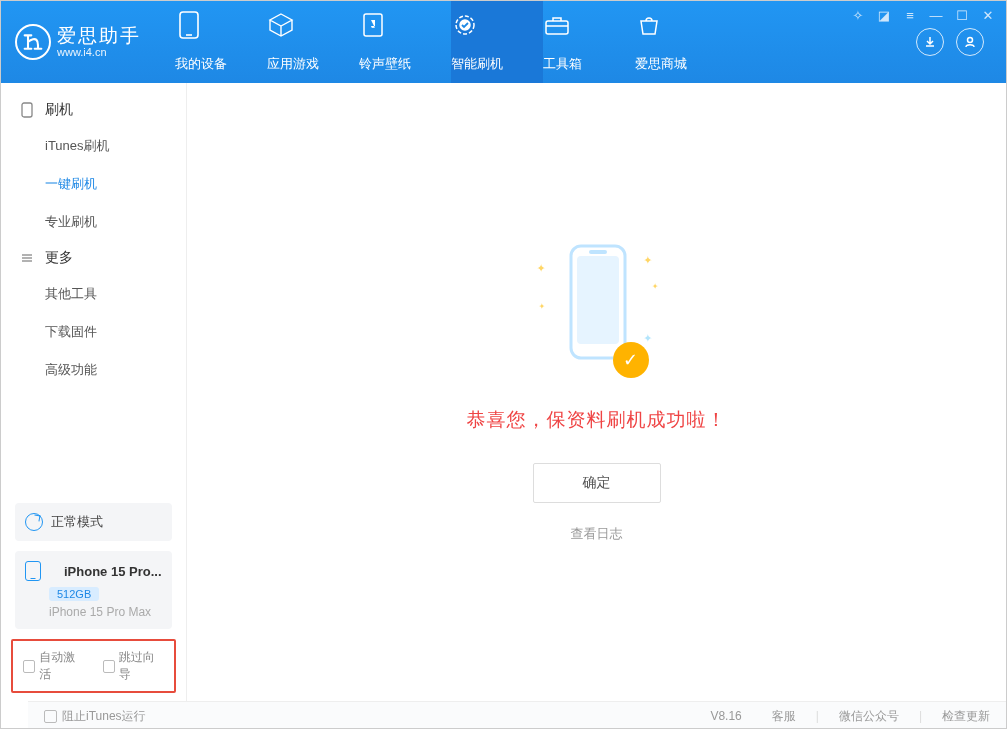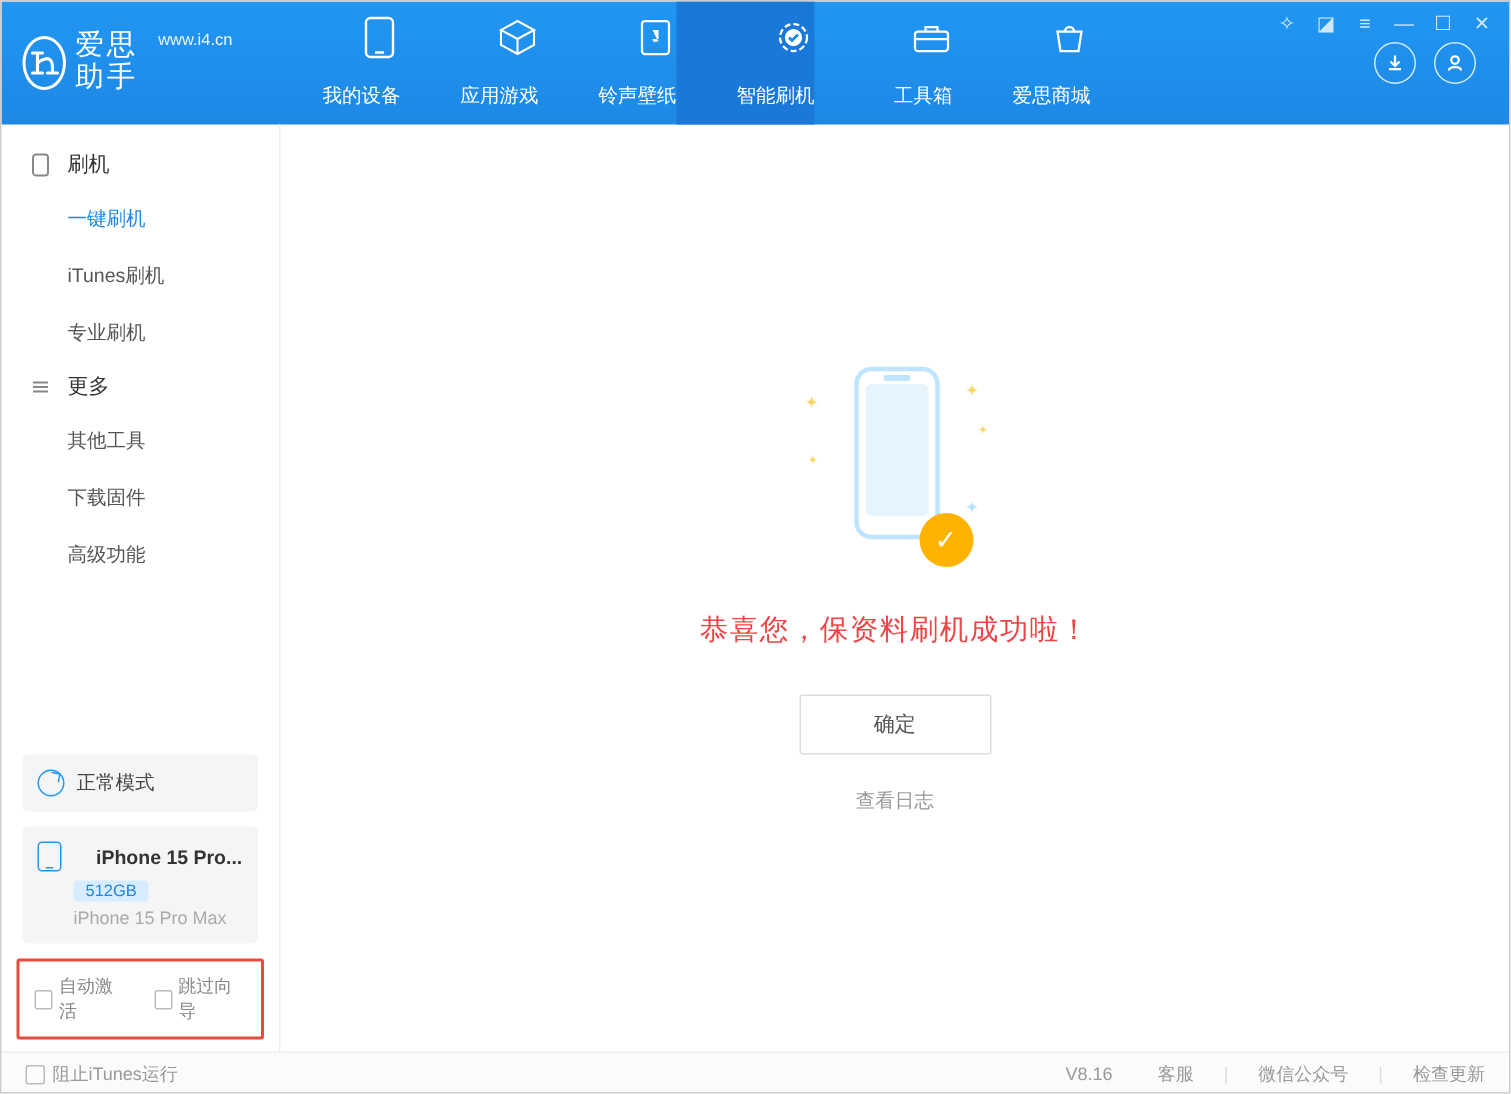--- a/index.html
+++ b/index.html
@@ -2,26 +2,26 @@
 <html><head>
   <meta charset="utf-8">
   <style>
     * { margin: 0; padding: 0; box-sizing: border-box; font-family: "Microsoft YaHei", sans-serif; }
     body { width: 1007px; height: 729px; background: #fff; border: 1px solid #ccc; overflow: hidden; }
 
     
     .header { height: 82px; background: linear-gradient(180deg, #2196f3 0%, #1e88e5 100%); display: flex; align-items: center; padding: 0 14px; }
     .logo-block { display: flex; align-items: center; gap: 6px; margin-right: 20px; width: 140px; }
     .logo-circle { width: 36px; height: 36px; border-radius: 50%; border: 2px solid #fff; display: flex; align-items: center; justify-content: center; color: #fff; font-weight: bold; font-size: 18px; }
-    .logo-text { color: #fff; display: flex; flex-direction: row; line-height: 1.1; }
+    .logo-text { color: #fff; display: flex; flex-direction: column; line-height: 1.1; }
     .logo-title { font-size: 19px; letter-spacing: 2px; }
     .logo-sub { font-size: 11px; opacity: 0.9; }
 
     .nav { display: flex; height: 82px; }
-    .nav-item { width: 92px; display: flex; flex-direction: column; align-items: flex-end; justify-content: center; color: #fff; font-size: 13px; gap: 16px; }
+    .nav-item { width: 92px; display: flex; flex-direction: column; align-items: flex-start; justify-content: center; color: #fff; font-size: 13px; gap: 16px; }
     .nav-item.active { background: #1a78d8; }
     .nav-icon { width: 28px; height: 28px; display: flex; align-items: center; justify-content: center; }
 
     .header-right { margin-left: auto; display: flex; align-items: center; gap: 18px; color: #fff; }
     .win-controls { position: absolute; right: 12px; top: 8px; display: flex; gap: 12px; color: #e2f0fd; font-size: 13px; align-items: center; }
     .win-btn { width: 14px; height: 14px; display: flex; align-items: center; justify-content: center; opacity: .9; }
 
     .header-actions { display: flex; gap: 12px; margin-right: 8px; }
     .circ-btn { width: 28px; height: 28px; border-radius: 50%; border: 1.5px solid rgba(255,255,255,.8); display: flex; align-items: center; justify-content: center; color: #fff; }
 
@@ -59,21 +59,21 @@
     .star.s2 { left:2px; top:60px; font-size:8px; }
     .star.s3 { right:4px; top:12px; }
     .star.s4 { right:-2px; top:40px; font-size:8px; }
     .star.s5 { right:4px; top:90px; color:#b3e5fc; }
 
     .success-text { font-size: 19px; color: #ef4444; letter-spacing: 1px; margin-bottom: 30px; }
     .ok-btn { min-width: 128px; padding: 10px 38px; border: 1px solid #ddd; background: #fff; font-size: 14px; color: #555; border-radius: 2px; margin-bottom: 22px; cursor: pointer; }
     .log-link { font-size: 13px; color: #999; cursor: pointer; }
 
     
-    .footer { height: 29px; border-top: 1px solid #eee; background: #fafbfc; display: flex; align-items: center; padding: 0 16px; font-size: 12px; color: #999; }
+    .footer { height: 29px; border-top: 1px solid #eee; background: #fafbfc; display: flex; align-items: center; padding: 0 16px; font-size: 12px; color: #999; margin-left: 27px; }
     .footer-chk { display: flex; align-items: center; gap: 5px; }
     .footer-right { margin-left: auto; display: flex; align-items: center; gap: 20px; }
     .footer .sep { color: #ddd; }
     .ver { color: #999; margin-right: 10px; }
     .footer-link { color: #999; }
   </style>
 </head>
 <body>
 
 <div class="header">
@@ -174,22 +174,22 @@
 <div class="body">
   <div class="sidebar">
     <div class="side-group-header">
       <span class="side-ic">
           <svg width="12" height="16" viewBox="0 0 12 16" fill="none" stroke="#888" stroke-width="1.3">
             <rect x="1" y="1" width="10" height="14" rx="2"></rect>
           </svg>
         </span>
       <span>刷机</span>
     </div>
+    <div class="side-item">iTunes刷机</div>
     <div class="side-item active">一键刷机</div>
-    <div class="side-item">iTunes刷机</div>
     <div class="side-item">专业刷机</div>
 
     <div class="side-group-header">
       <span class="side-ic">
           <svg width="14" height="14" viewBox="0 0 14 14" fill="none" stroke="#888" stroke-width="1.3">
             <line x1="2" y1="4" x2="12" y2="4"></line>
             <line x1="2" y1="7" x2="12" y2="7"></line>
             <line x1="2" y1="10" x2="12" y2="10"></line>
           </svg>
         </span>

